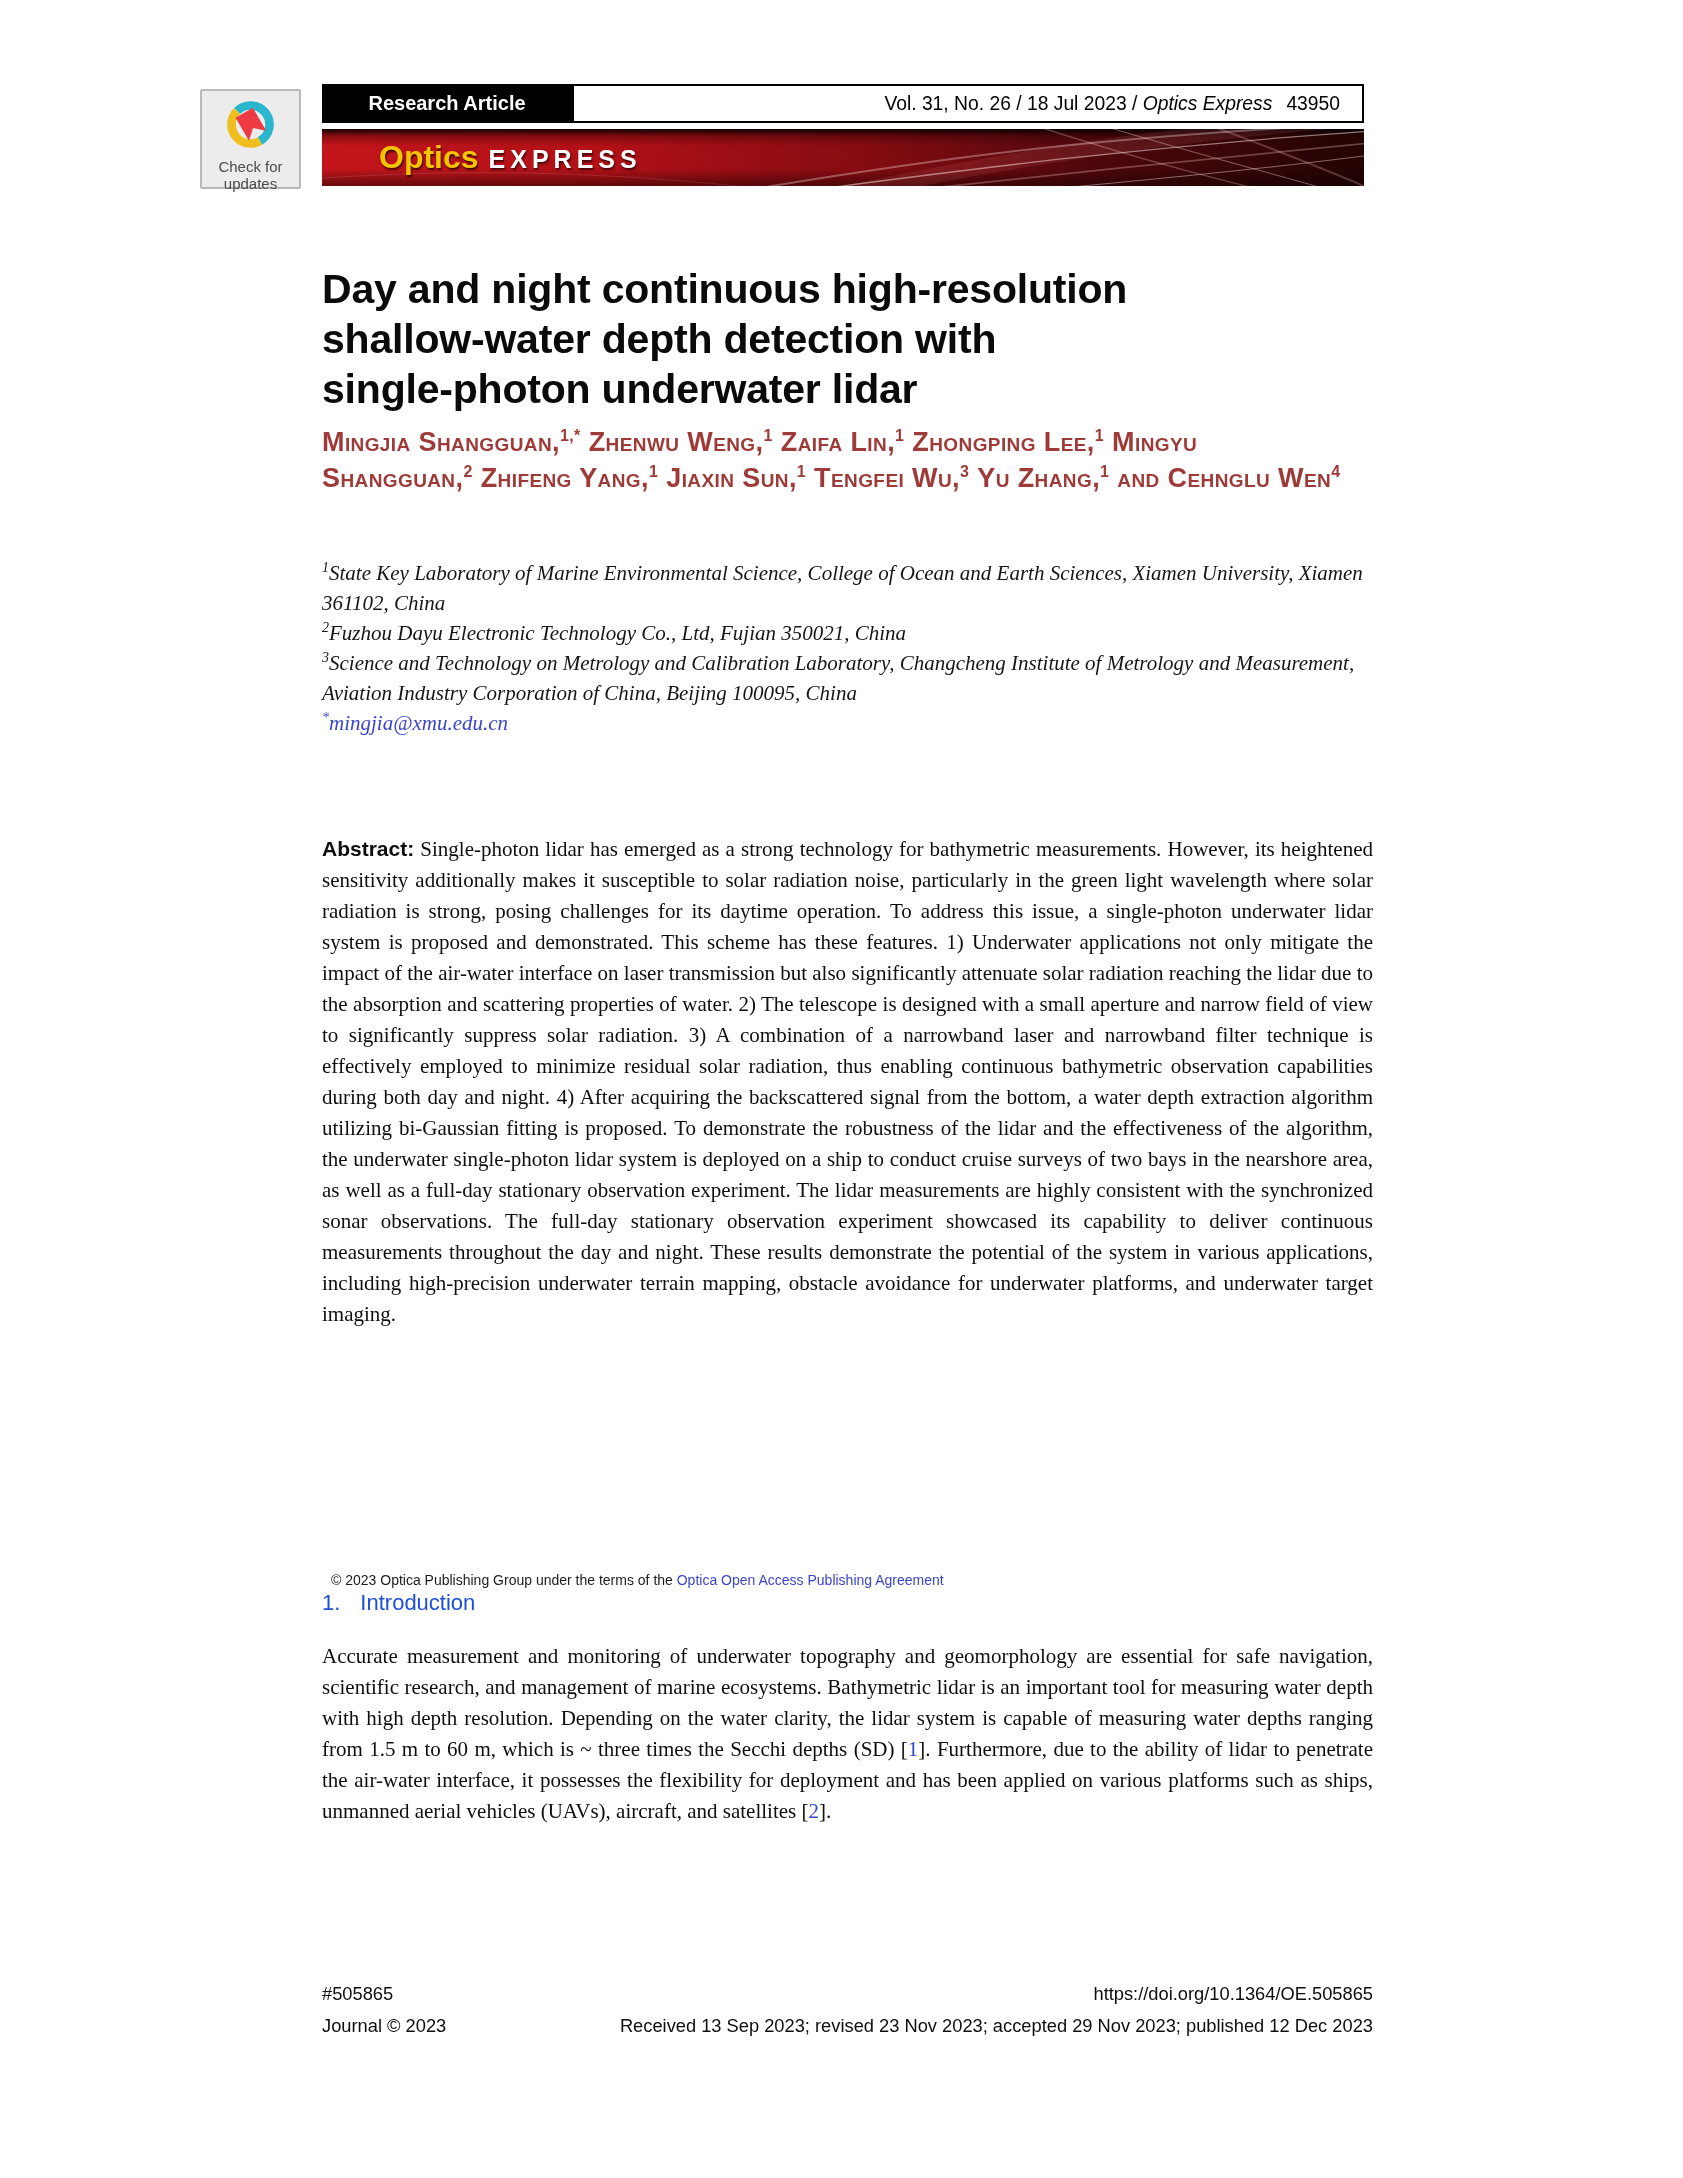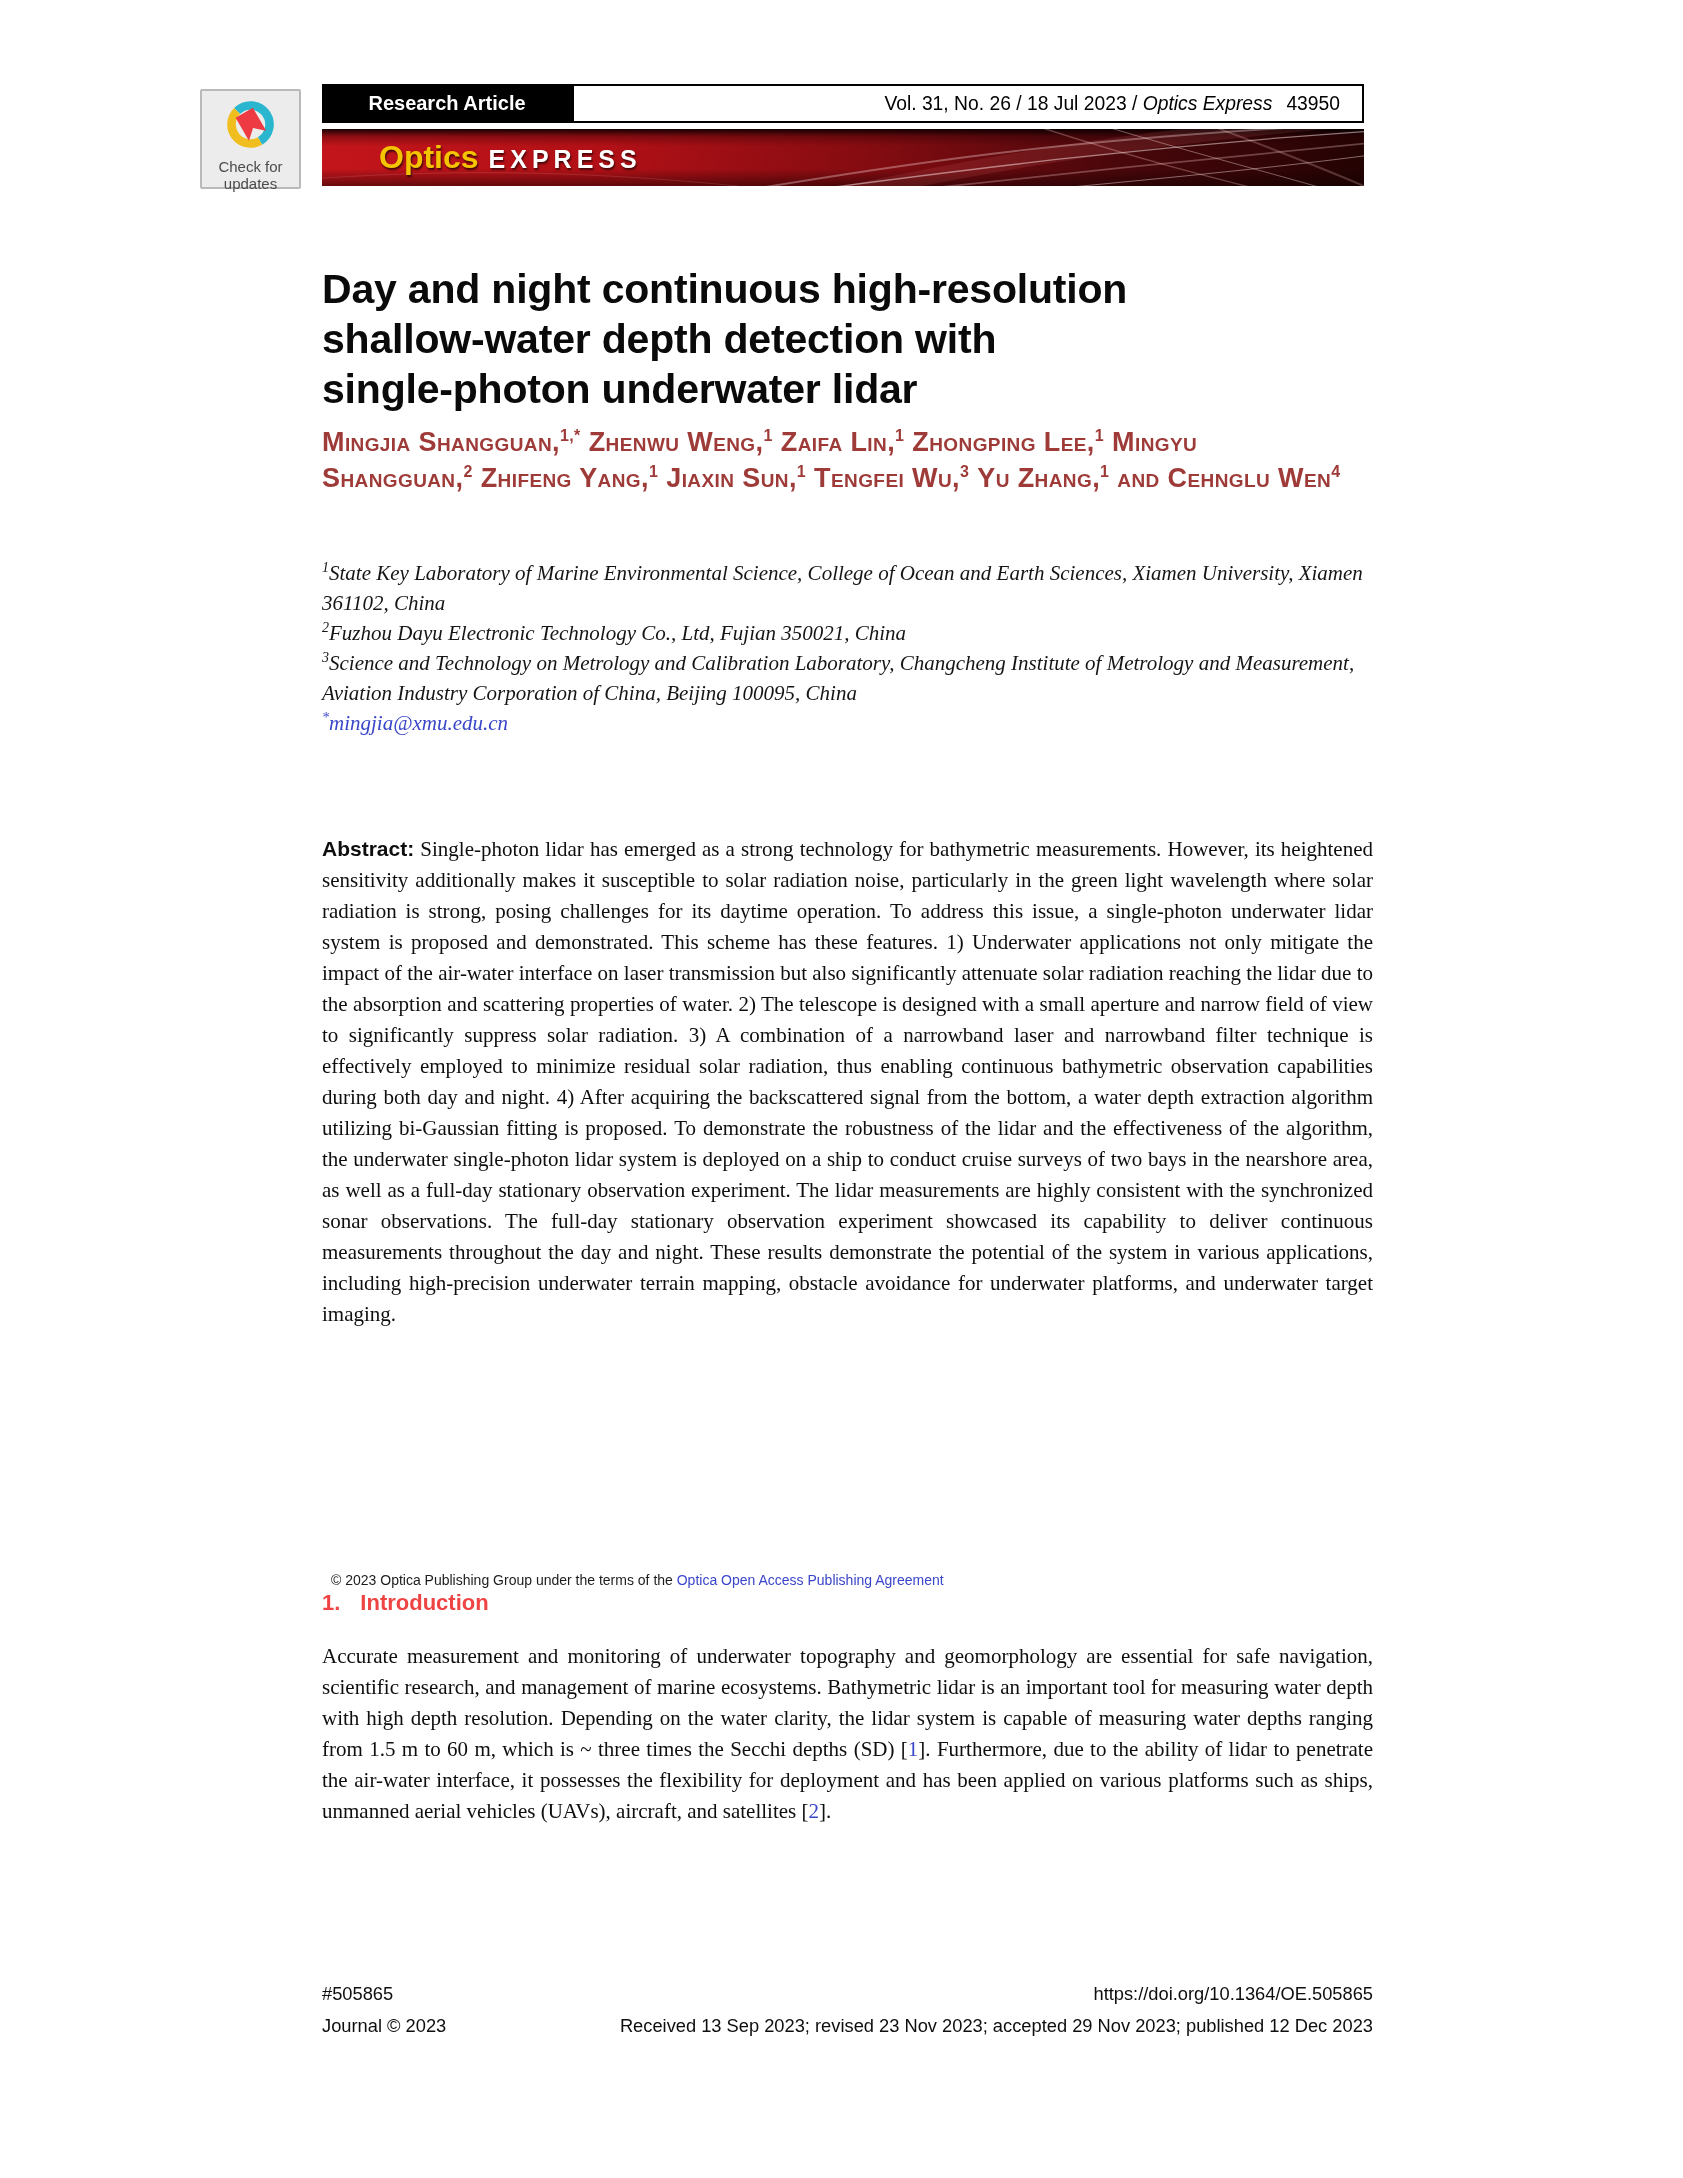--- a/index.html
+++ b/index.html
@@ -84,21 +84,21 @@
     left:322px;top:833px;width:1051px;
     font-family:"Liberation Serif", serif;font-size:21px;line-height:31px;
     text-align:justify;color:#0e0e0e;
   }
   .abstract-label{font-family:"Liberation Sans", sans-serif;font-weight:bold;font-size:21px;}
 
   .copyright{left:331px;top:1528px;width:1051px;font-size:14px;color:#1c1c1c;margin-top:44px;}
   .copyright a{color:var(--link-blue,#3A46C9);text-decoration:none;}
 
   
-  .sec-heading{left:322px;top:1590px;width:1051px;font-size:22px;font-weight:bold;color:#ef4444;}
+  .sec-heading{left:322px;top:1590px;width:1051px;font-size:22px;font-weight:normal;color:#1d4ed8;}
   .sec-heading .sec-num{margin-right:20px;}
   .body-para{
     left:322px;top:1641px;width:1051px;
     font-family:"Liberation Serif", serif;font-size:21px;line-height:31px;
     text-align:justify;color:#0e0e0e;
   }
   .cite{color:var(--link-blue,#3A46C9);cursor:pointer;}
 
   
   .footer{left:322px;top:1970px;width:1051px;font-size:18.3px;color:#0e0e0e;line-height:32px;margin-top:8px;}

